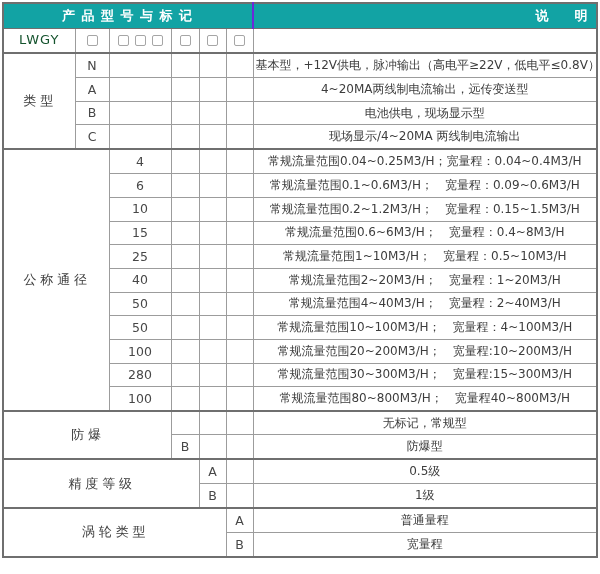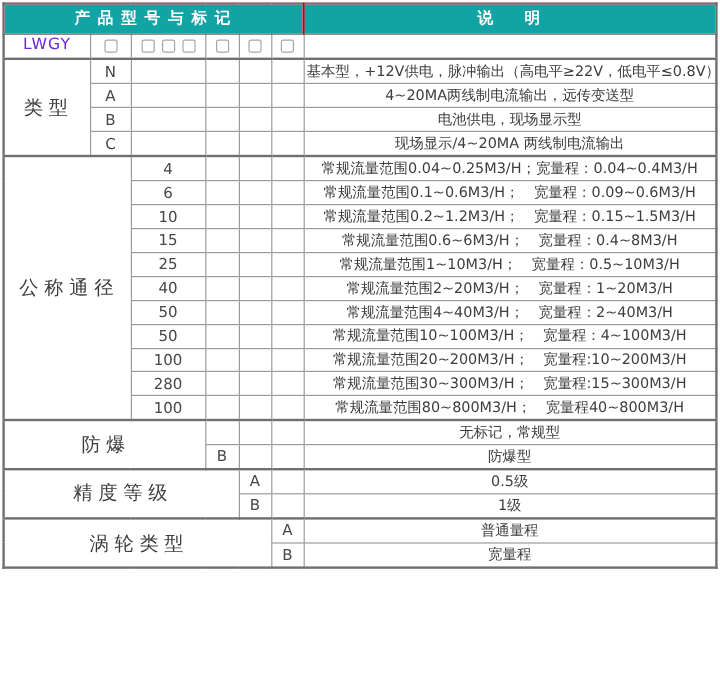--- a/index.html
+++ b/index.html
@@ -10,41 +10,41 @@
     --txt:#3d3d3d;
     --box-bd:#a6a6a6;
   }
   html,body{margin:0;padding:0;background:#ffffff;}
   body{
     width:600px;height:574px;overflow:hidden;
     font-family:"DejaVu Sans","Liberation Sans",sans-serif;
     color:var(--txt);
   }
   table.spec{
-    width:596px;height:472px;margin:2px;
+    width:596px;height:556px;margin:2px;
     border-collapse:collapse;table-layout:fixed;
     border:2px solid var(--bd-dark);
     background:#ffffff;
   }
   td{
     border:1px solid var(--bd);
     text-align:center;vertical-align:middle;
     font-size:12px;line-height:1.1;
     padding:1px 2px;overflow:hidden;white-space:nowrap;
   }
   tr.head{height:25px;}
   td.th{
     background:var(--teal);color:var(--teal-text);
     font-weight:bold;font-size:13px;
     letter-spacing:0.5em;padding-left:0.5em;
     border-color:var(--bd-dark);
   }
-  td.th2{border-left:2px solid #7f1d1d;}
-  td.model{font-size:13px;letter-spacing:1px;color:#6d28d9;}
-  td.label{font-size:16px;letter-spacing:0.3em;padding-left:0.3em;}
+  td.th2{border-left:2px solid #6d28d9;text-align:right;}
+  td.model{font-size:13px;letter-spacing:1px;color:#14532d;}
+  td.label{font-size:13px;letter-spacing:0.3em;padding-left:0.3em;}
   td.code{font-size:12.5px;color:#474747;}
   td.num{font-size:12.5px;color:#474747;}
   td.desc{font-size:12px;color:var(--txt);text-align:center;}
   tr.sec td{border-top:2px solid var(--bd-dark);}
   span.box{
     display:inline-block;width:9px;height:9px;
     border:1.5px solid var(--box-bd);border-radius:2px;
     margin:0 3px;vertical-align:middle;background:#ffffff;
   }
 </style>

